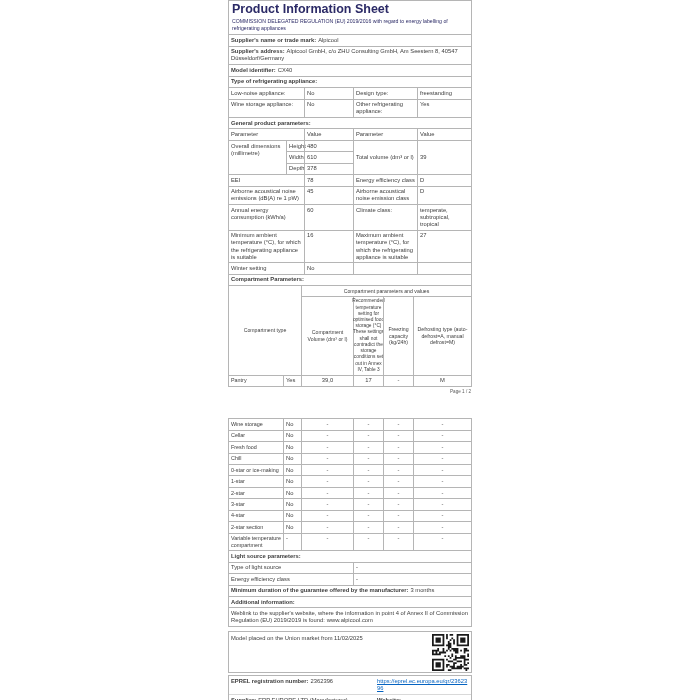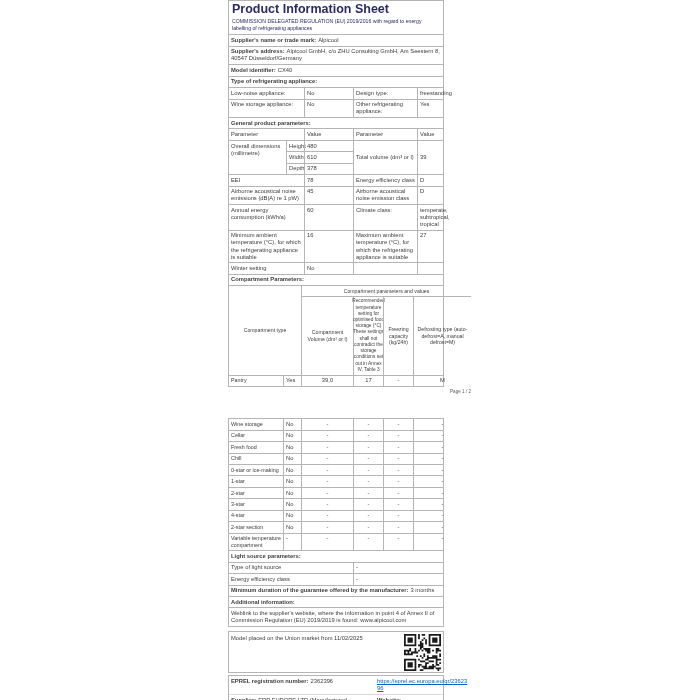--- a/index.html
+++ b/index.html
@@ -2,21 +2,21 @@
 <html><head>
 <meta charset="utf-8">
 <style>
   * { box-sizing: border-box; margin: 0; padding: 0; }
   html,body { background:#ffffff; }
   .canvas {
     position: relative; width: 700px; height: 700px; background: #ffffff;
     font-family: "Liberation Sans", sans-serif; color: #3d3d3d; overflow: hidden;
   }
   .doc { position: absolute; left: 228px; top: 0; width: 244px; font-size: 5.8px; line-height: 1.22; }
-  .box { border: 1px solid #b5b5b5; background: #fff; width: 216px; }
+  .box { border: 1px solid #b5b5b5; background: #fff; width: 244px; }
   .box > .tr { border-top: 1px solid #b5b5b5; }
   .box > .tr:first-child { border-top: none; }
   .row { padding: 1.7px 2px; }
   .b { font-weight: bold; }
   .val { margin-left: 2px; }
   .titleblock { padding: 2px 3px 3px 3px; }
   .title { font-size: 12.5px; font-weight: bold; color: #2b2a66; line-height: 1.1; }
   .subtitle { font-size: 5.2px; color: #2b2a66; margin-top: 1.5px; line-height: 1.25; }
   
   .g4 { display: grid; grid-template-columns: 75px 49px 64px 54px; }

